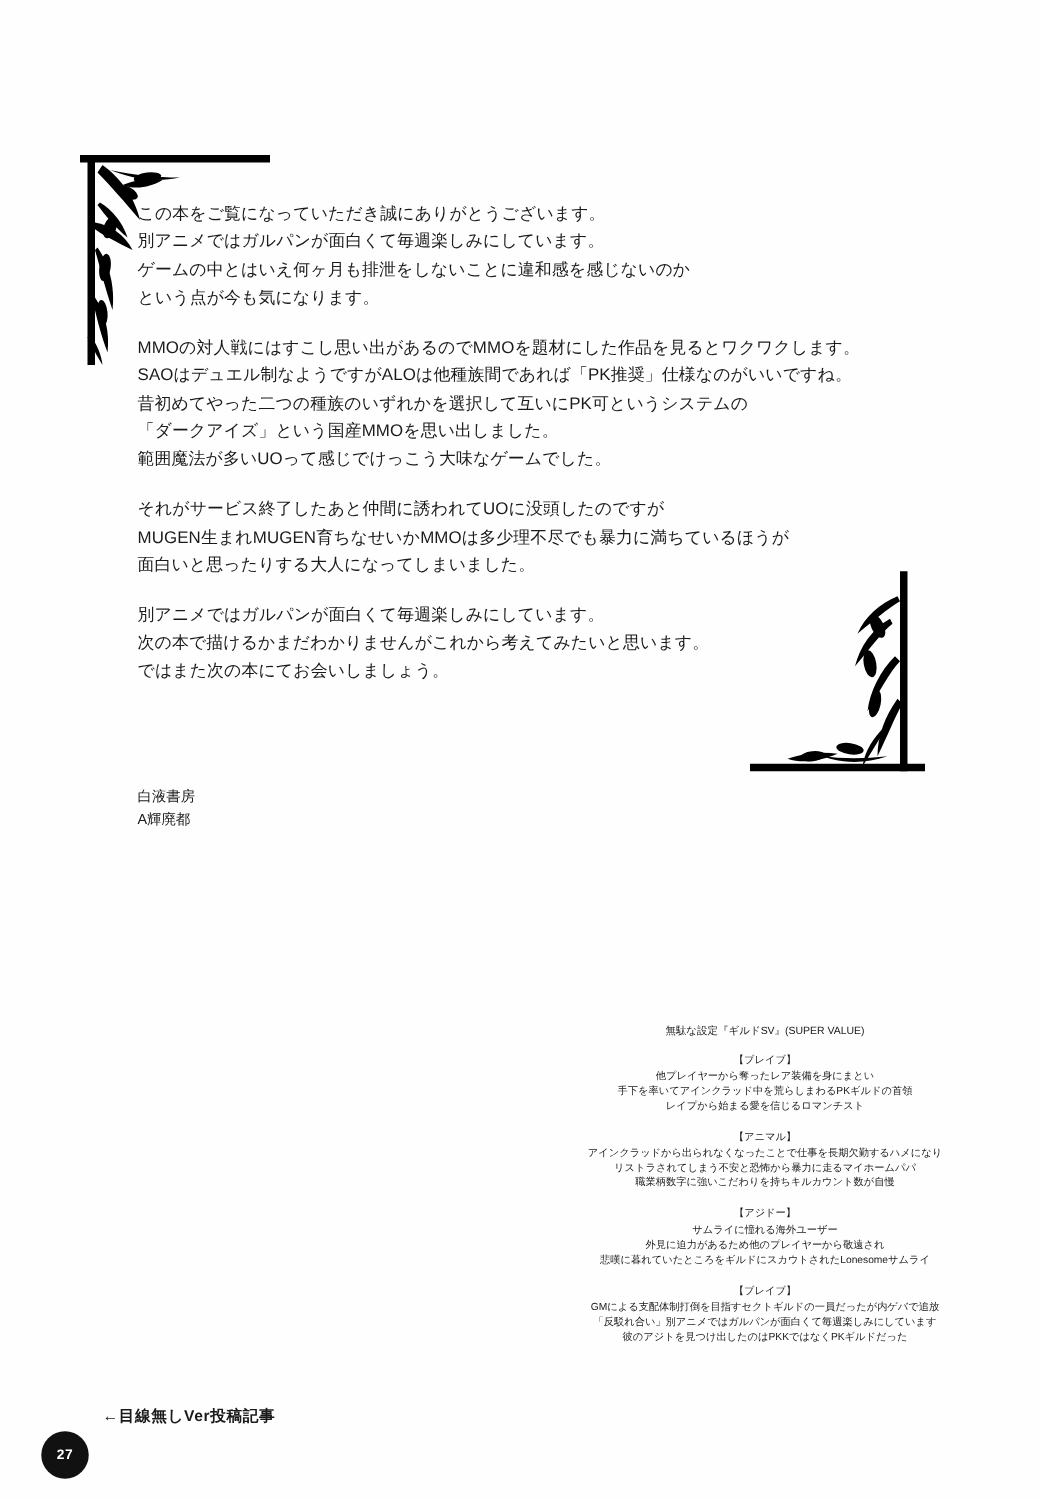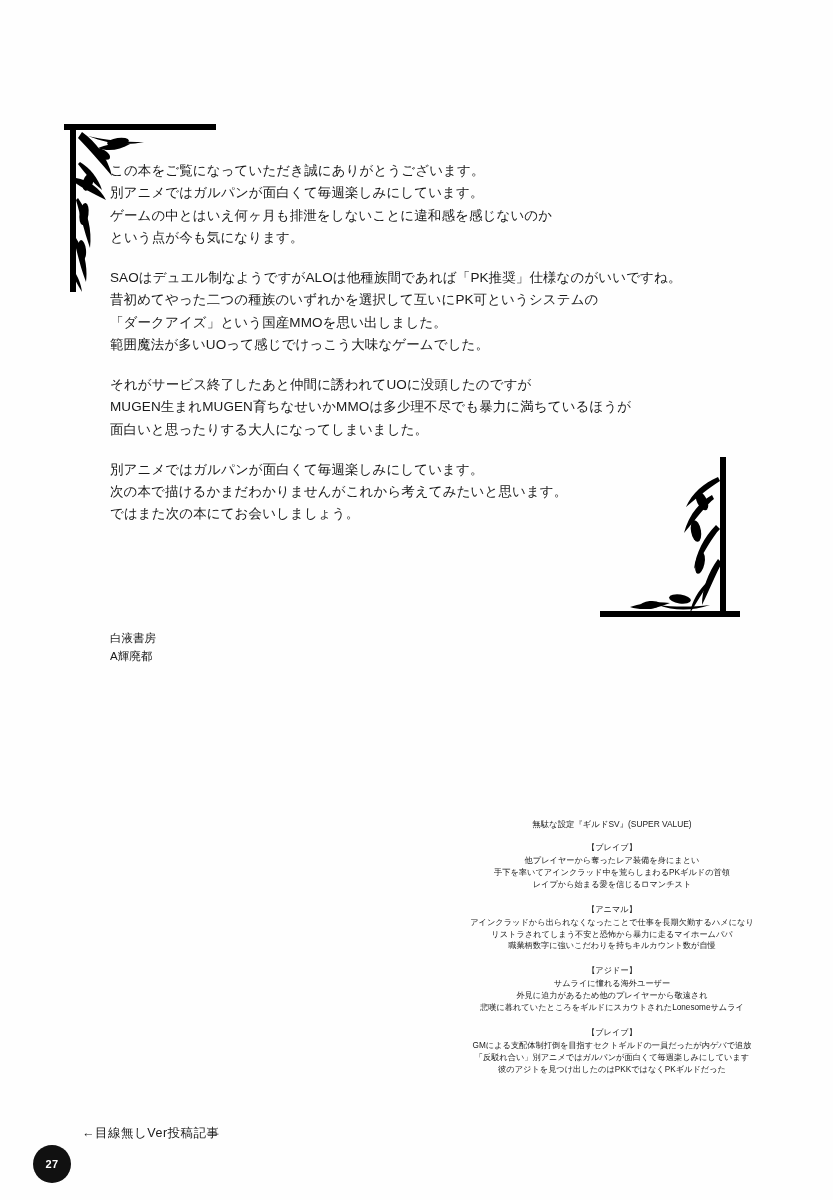--- a/index.html
+++ b/index.html
@@ -97,21 +97,21 @@
     margin: 0;
     white-space: nowrap;
   }
 
   
   .caption {
     position: absolute;
     left: 82px;
     top: 1125px;
     font-size: 12.5px;
-    font-weight: normal;
+    font-weight: bold;
     letter-spacing: 0.5px;
   }
 
   
   .page-number {
     position: absolute;
     left: 33px;
     top: 1145px;
     width: 38px;
     height: 38px;
@@ -178,20 +178,21 @@
   <div class="afterword">
 
     <div class="para">
       <div>この本をご覧になっていただき誠にありがとうございます。</div>
       <div>別アニメではガルパンが面白くて毎週楽しみにしています。</div>
       <div>ゲームの中とはいえ何ヶ月も排泄をしないことに違和感を感じないのか</div>
       <div>という点が今も気になります。</div>
     </div>
 
     <div class="para">
+      <div>MMOの対人戦にはすこし思い出があるのでMMOを題材にした作品を見るとワクワクします。</div>
       <div>SAOはデュエル制なようですがALOは他種族間であれば「PK推奨」仕様なのがいいですね。</div>
       <div>昔初めてやった二つの種族のいずれかを選択して互いにPK可というシステムの</div>
       <div>「ダークアイズ」という国産MMOを思い出しました。</div>
       <div>範囲魔法が多いUOって感じでけっこう大味なゲームでした。</div>
     </div>
 
     <div class="para">
       <div>それがサービス終了したあと仲間に誘われてUOに没頭したのですが</div>
       <div>MUGEN生まれMUGEN育ちなせいかMMOは多少理不尽でも暴力に満ちているほうが</div>
       <div>面白いと思ったりする大人になってしまいました。</div>

